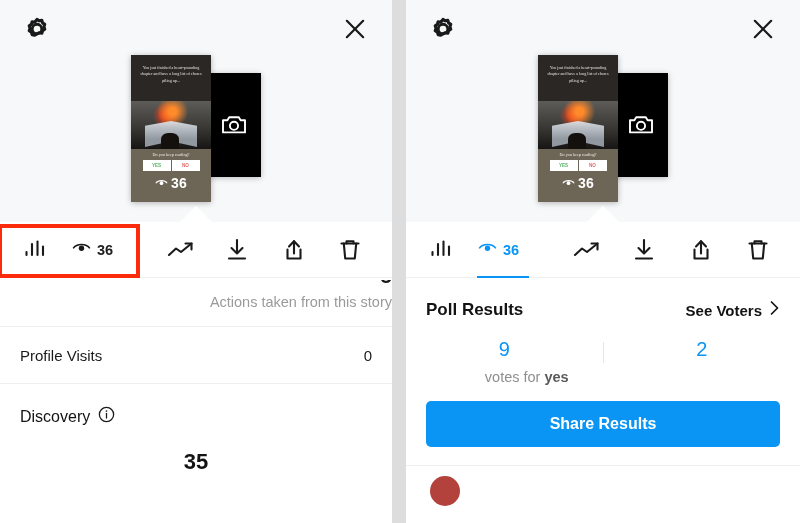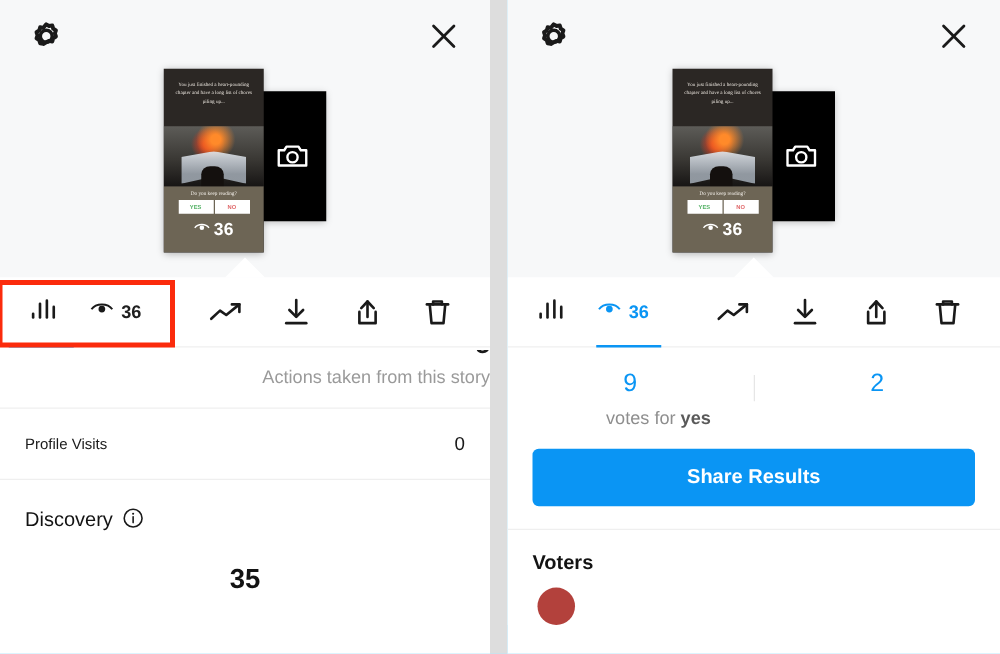--- a/index.html
+++ b/index.html
@@ -6,21 +6,21 @@
   html, body {
     width: 800px; height: 523px;
     font-family: "Liberation Sans", sans-serif;
     background: #ffffff;
     overflow: hidden;
   }
   .screen {
     position: relative;
     width: 800px; height: 523px;
     display: flex;
-    background: #7dd3fc;
+    background: #1d4ed8;
   }
   .panel {
     position: relative;
     width: 392px;
     height: 523px;
     background: #ffffff;
     overflow: hidden;
   }
   .panel.right { width: 394px; }
   .gutter {
@@ -207,21 +207,21 @@
     font-size: 14.5px;
     color: #9a9a9a;
     padding: 4px 0 16px 0;
   }
   .divider { height: 1px; background: #efefef; }
   .row {
     height: 56px;
     display: flex; align-items: center; justify-content: space-between;
     padding: 0 20px;
   }
-  .row .k { font-size: 12px; color: #1a1a1a; }
+  .row .k { font-size: 15px; color: #1a1a1a; }
   .row .v { font-size: 15px; color: #1a1a1a; }
   .section-head {
     display: flex; align-items: center; gap: 8px;
     padding: 22px 20px 0 20px;
   }
   .section-head .t { font-size: 16px; font-weight: normal; color: #131313; }
   .big-stat { text-align: center; padding-top: 22px; }
   .big-stat .n { font-size: 22px; font-weight: bold; color: #131313; }
   .big-stat .l { font-size: 14.5px; color: #9a9a9a; padding-top: 4px; }
 
@@ -524,34 +524,44 @@
           <svg width="26" height="26" viewBox="0 0 26 26" fill="none" stroke="#1a1a1a" stroke-width="2.1" stroke-linecap="round" stroke-linejoin="round">
             <path d="M4.5 6.5 H21.5"></path>
             <path d="M9.5 6.5 V4.2 H16.5 V6.5"></path>
             <path d="M6.8 6.5 L8.2 21.5 H17.8 L19.2 6.5"></path>
           </svg>
         </div>
       </div>
     </div>
 
     <div class="body">
+      <div class="poll-head">
+        <span class="title">Poll Results</span>
+        <span class="see-voters">
+          <span class="lbl">See Voters</span>
+          <span>
+            <svg width="11" height="16" viewBox="0 0 11 16" fill="none" stroke="#131313" stroke-width="1.7" stroke-linecap="round" stroke-linejoin="round">
+              <path d="M2.5 2 L8.5 8 L2.5 14"></path>
+            </svg>
+          </span>
+        </span>
+      </div>
 
       <div class="votes">
         <div class="vote-col">
           <div class="n">9</div>
           <div class="l"><span>votes for </span><b>yes</b></div>
         </div>
         <div class="vote-sep"></div>
         <div class="vote-col">
           <div class="n">2</div>
         </div>
       </div>
 
       <div class="share-btn">Share Results</div>
 
       <div style="height:18px"></div>
       <div class="divider"></div>
-      <div class="voters-head">Voters</div>
       <div class="voter-avatar"></div>
     </div>
   </div>
 
 </div>
 
 </body></html>

